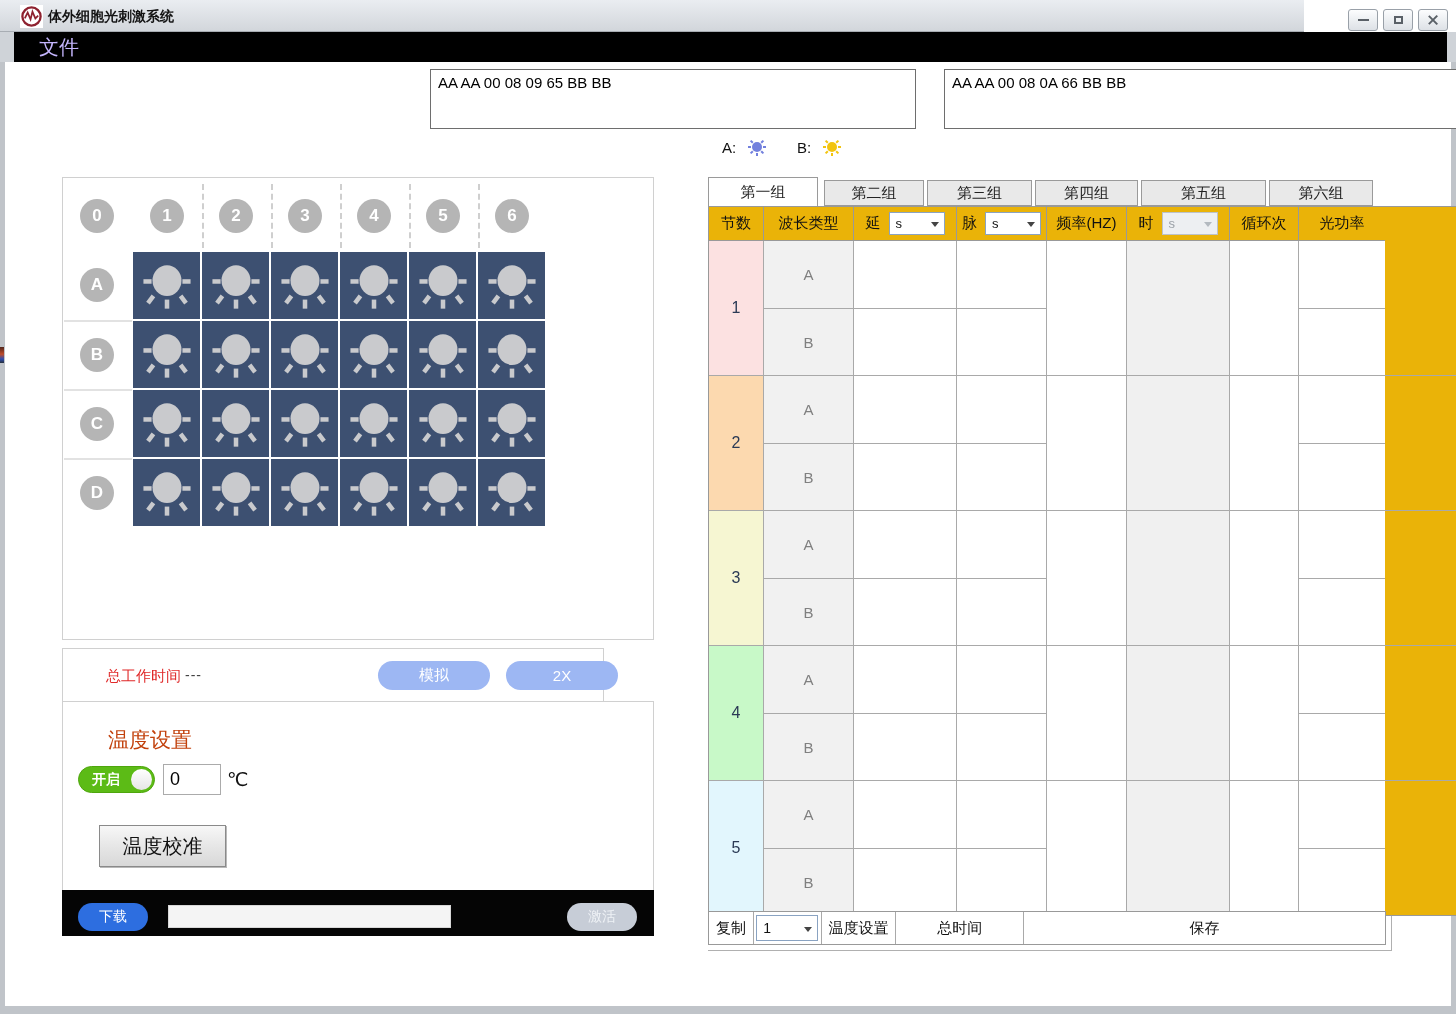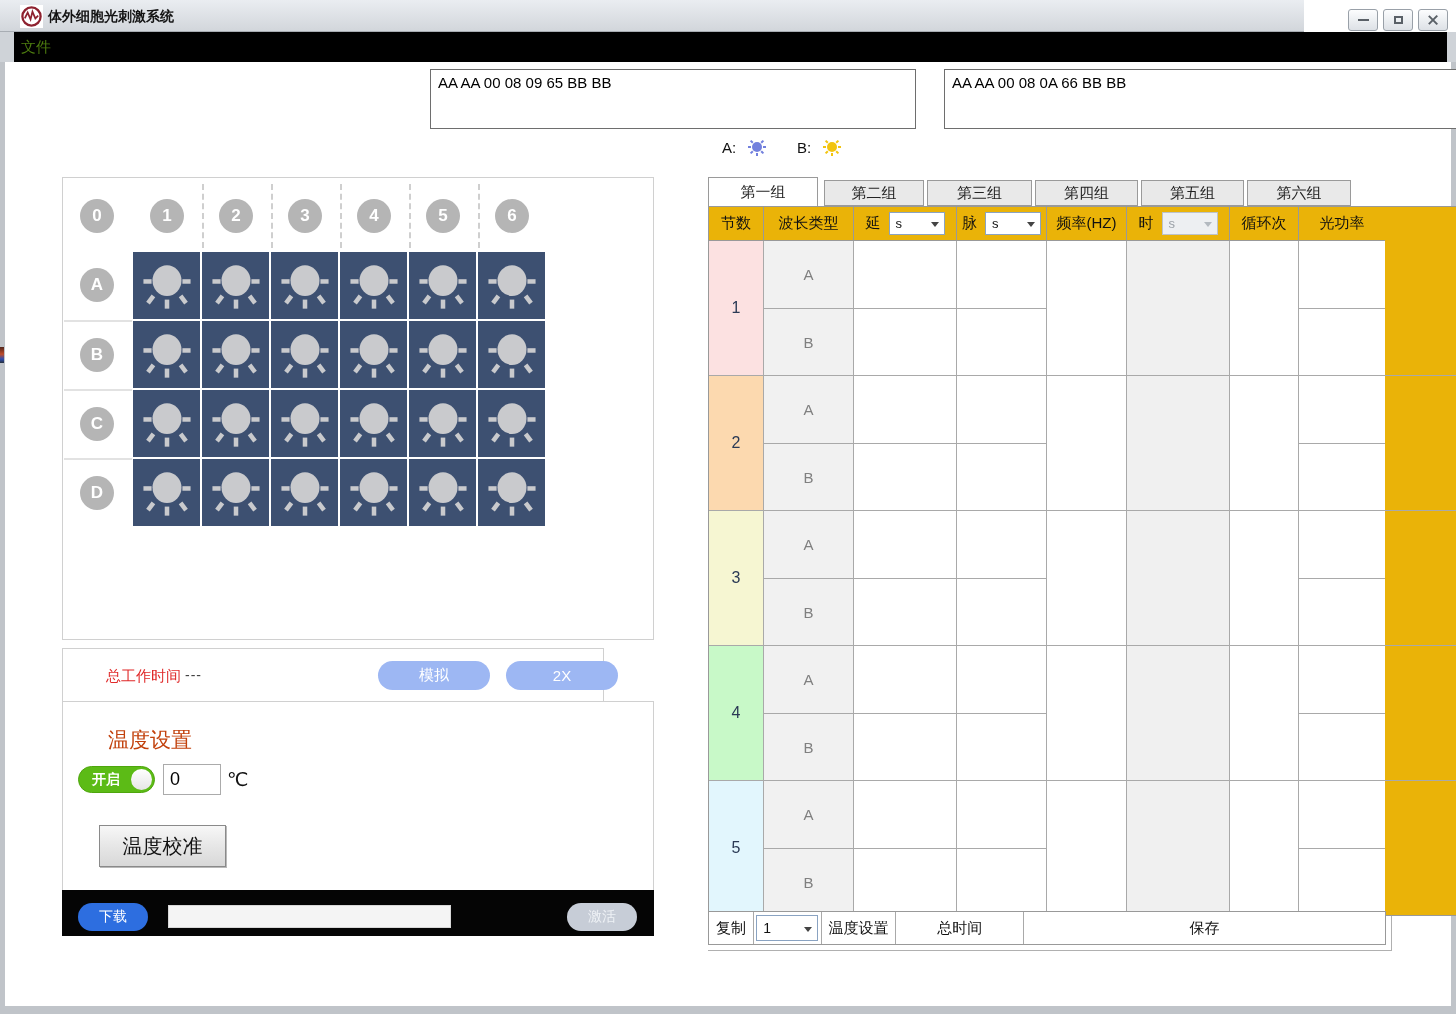--- a/index.html
+++ b/index.html
@@ -13,21 +13,21 @@
   .winbtn{position:absolute;top:9px;width:28px;height:20px;border:1px solid #99a0a8;border-radius:3px;
     background:linear-gradient(#fcfdfe,#dde1e6);display:flex;align-items:center;justify-content:center}
   #btn-min{left:1348px}#btn-max{left:1383px}#btn-close{left:1418px}
   .g-min{width:11px;height:2px;background:#5a6067}
   .g-max{width:9px;height:8px;border:2px solid #5a6067;box-sizing:border-box}
   .g-close{position:relative;width:12px;height:12px}
   .g-close:before,.g-close:after{content:"";position:absolute;left:5px;top:0;width:2.4px;height:12px;background:#5a6067}
   .g-close:before{transform:rotate(45deg)}.g-close:after{transform:rotate(-45deg)}
   .menuback{position:absolute;left:0;top:32px;width:1456px;height:30px;background:#cfd3d8}
   .menubar{position:absolute;left:14px;top:32px;width:1433px;height:30px;background:#000;display:flex;align-items:center}
-  .menu-item{color:#4d7c0f;font-size:15px;margin-left:7px}
+  .menu-item{color:#c4b5fd;font-size:20px;margin-left:25px}
   .win-edge-l{position:absolute;left:0;top:62px;width:5px;height:944px;background:#c0c4c9}
   .win-edge-r{position:absolute;right:0;top:62px;width:5px;height:944px;background:#c0c4c9}
   .win-edge-b{position:absolute;left:0;top:1006px;width:1456px;height:8px;background:#c0c4c9}
   .artifact{position:absolute;left:0;top:347px;width:4px;height:16px;
     background:linear-gradient(#50251c,#c14c2a 45%,#2f4eb2 75%,#27303c)}
   
   .serialbox{position:absolute;border:1px solid #6e6e6e;background:#fff;font-size:15px;color:#000;
     padding:4px 7px;box-sizing:border-box;white-space:pre-wrap}
   #txbox{left:430px;top:69px;width:486px;height:60px}
   #rxbox{left:944px;top:69px;width:568px;height:60px}
@@ -499,21 +499,21 @@
   <button class="pill" id="btn-download">下载</button>
   <div class="progress"></div>
   <button class="pill" id="btn-activate">激活</button>
 </div>
 
 <div id="tabs">
     <div class="tab active" style="width: 110px;">第一组</div>
     <div class="tab" style="width: 100px; margin-left: 6px;">第二组</div>
     <div class="tab" style="width: 105px;">第三组</div>
     <div class="tab" style="width: 103px;">第四组</div>
-    <div class="tab" style="width: 103px;">第五组</div>
+    <div class="tab" style="width: 125px;">第五组</div>
     <div class="tab" style="width: 104px;">第六组</div>
   </div>
 <div class="outline"></div>
 <div id="ptable">
   <div class="thead">
     <div class="hcell c1">节数</div>
     <div class="hcell c2">波长类型</div>
     <div class="hcell c3">
       <span>延</span>
       <span class="drop">

